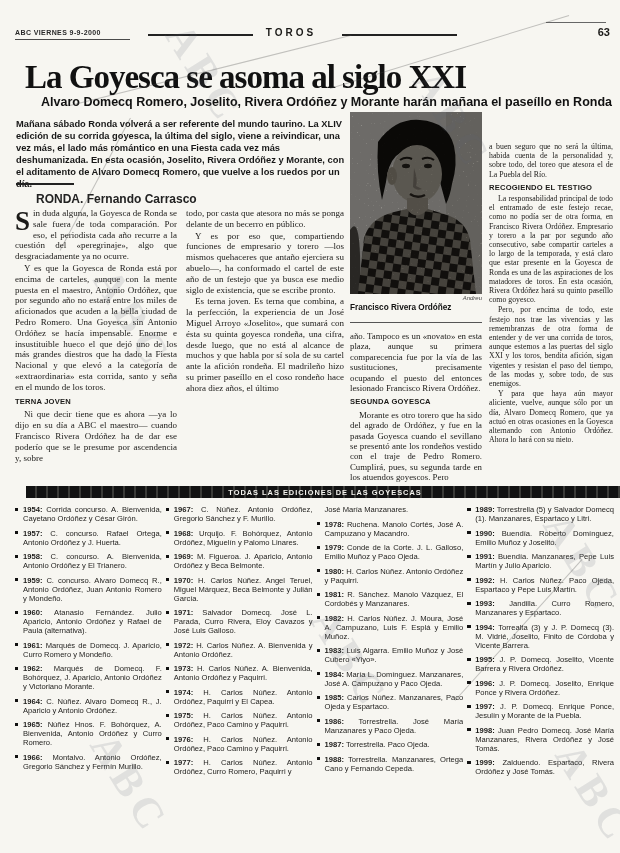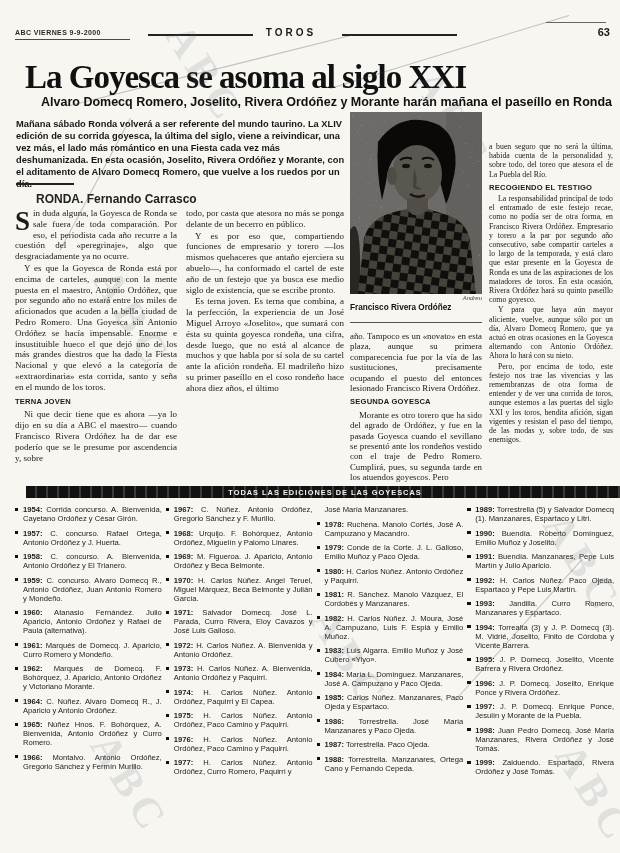--- a/index.html
+++ b/index.html
@@ -139,22 +139,22 @@
   <div class="bodycol col3">
     <p>año. Tampoco es un «novato» en esta plaza, aunque su primera comparecencia fue por la vía de las sustituciones, precisamente ocupando el puesto del entonces lesionado Francisco Rivera Ordóñez.</p>
     <div class="subhead">SEGUNDA GOYESCA</div>
     <p class="ind">Morante es otro torero que ha sido del agrado de Ordóñez, y fue en la pasada Goyesca cuando el sevillano se presentó ante los rondeños vestido con el traje de Pedro Romero. Cumplirá, pues, su segunda tarde en los atuendos goyescos. Pero</p>
   </div>
 
   <div class="bodycol col4">
     <p>a buen seguro que no será la última, habida cuenta de la personalidad y, sobre todo, del toreo que atesora el de La Puebla del Río.</p>
     <div class="subhead">RECOGIENDO EL TESTIGO</div>
     <p class="ind">La responsabilidad principal de todo el entramado de este festejo recae, como no podía ser de otra forma, en Francisco Rivera Ordóñez. Empresario y torero a la par por segundo año consecutivo, sabe compartir carteles a lo largo de la temporada, y está claro que estar presente en la Goyesca de Ronda es una de las aspiraciones de los matadores de toros. En esta ocasión, Rivera Ordóñez hará su quinto paseíllo como goyesco.</p>
+    <p class="ind">Pero, por encima de todo, este festejo nos trae las vivencias y las remembranzas de otra forma de entender y de ver una corrida de toros, aunque estemos a las puertas del siglo XXI y los toros, bendita afición, sigan vigentes y resistan el paso del tiempo, de las modas y, sobre todo, de sus enemigos.</p>
     <p class="ind">Y para que haya aún mayor aliciente, vuelve, aunque sólo por un día, Alvaro Domecq Romero, que ya actuó en otras ocasiones en la Goyesca alternando con Antonio Ordóñez. Ahora lo hará con su nieto.</p>
-    <p class="ind">Pero, por encima de todo, este festejo nos trae las vivencias y las remembranzas de otra forma de entender y de ver una corrida de toros, aunque estemos a las puertas del siglo XXI y los toros, bendita afición, sigan vigentes y resistan el paso del tiempo, de las modas y, sobre todo, de sus enemigos.</p>
   </div>
 
   <div class="listbar">
     <span>TODAS LAS EDICIONES DE LAS GOYESCAS</span>
   </div>
 
   <div class="editions">
     <div class="edcol">
 
         <div class="entry"><span class="bullet"></span><span class="yr">1954:</span> <span>Corrida concurso. A. Bienvenida, Cayetano Ordóñez y César Girón.</span></div>

